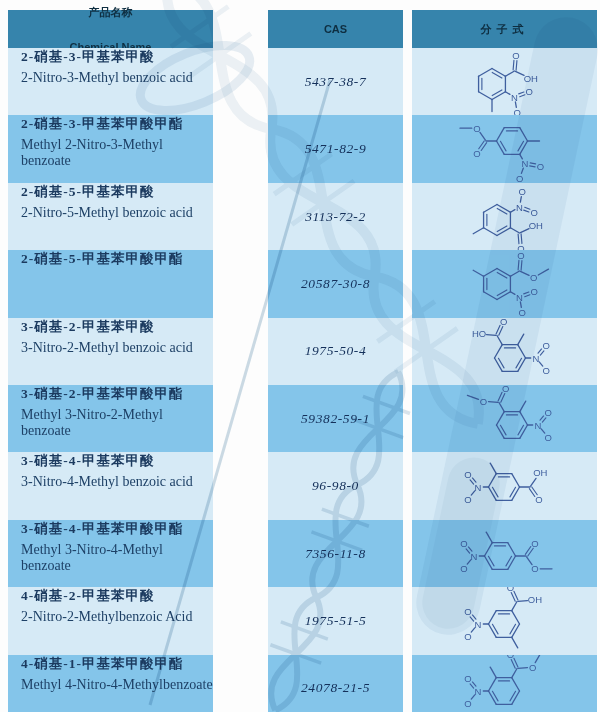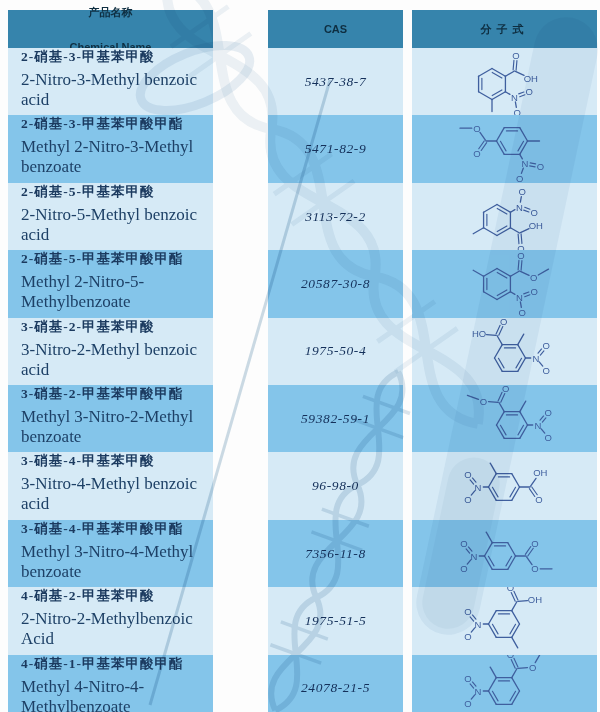--- a/index.html
+++ b/index.html
@@ -13,21 +13,21 @@
   .colhead{height:38px;background:var(--header-bg,#3684ac);color:var(--header-text,#0e2e41);
            font-family:"Liberation Sans",sans-serif;font-weight:bold;font-size:11px;
            display:flex;align-items:center;justify-content:center;gap:21px;flex-direction:column;}
   .colhead .sp{letter-spacing:5px;font-family:Liberation Mono, monospace;}
   .rows{display:flex;flex-direction:column;height:674px;}
   .cell{flex:1 1 0;display:flex;min-height:0;}
   .shade-light{background:var(--row-light,#d6eaf6);}
   .shade-dark{background:var(--row-dark,#84c5ea);}
   .name-cell{flex-direction:column;justify-content:flex-start;padding-left:13px;gap:4px;}
   .zh{font-size:13.5px;font-weight:bold;color:var(--text-zh,#1b3a5f);letter-spacing:1px;}
-  .en{font-size:17px;color:var(--text-en,#1d4066);font-family:Liberation Serif, serif;}
+  .en{font-size:14px;color:var(--text-en,#1d4066);font-family:Liberation Serif, serif;}
   .cas-cell{align-items:center;justify-content:center;font-size:13.5px;
             color:var(--text-cas,#14305a);letter-spacing:0.6px;font-style:italic;}
   .formula-cell{align-items:center;justify-content:center;}
 </style>
 </head>
 <body>
 
 <div class="page" style="--header-bg: #3684ac; --header-text: #0e2e41; --row-light: #d6eaf6; --row-dark: #84c5ea; --text-zh: #1b3a5f; --text-en: #1d4066; --text-cas: #14305a;">
 
   <svg class="watermark" width="600" height="712" viewBox="0 0 600 712">
@@ -62,21 +62,20 @@
         <div class="cell name-cell shade-dark">
           <div class="zh">2-硝基-3-甲基苯甲酸甲酯</div>
           <div class="en">Methyl 2-Nitro-3-Methyl benzoate</div>
         </div>
         <div class="cell name-cell shade-light">
           <div class="zh">2-硝基-5-甲基苯甲酸</div>
           <div class="en">2-Nitro-5-Methyl benzoic acid</div>
         </div>
         <div class="cell name-cell shade-dark">
           <div class="zh">2-硝基-5-甲基苯甲酸甲酯</div>
-          <div class="en">Methyl 2-Nitro-5-Methylbenzoate</div>
         </div>
         <div class="cell name-cell shade-light">
           <div class="zh">3-硝基-2-甲基苯甲酸</div>
           <div class="en">3-Nitro-2-Methyl benzoic acid</div>
         </div>
         <div class="cell name-cell shade-dark">
           <div class="zh">3-硝基-2-甲基苯甲酸甲酯</div>
           <div class="en">Methyl 3-Nitro-2-Methyl benzoate</div>
         </div>
         <div class="cell name-cell shade-light">

